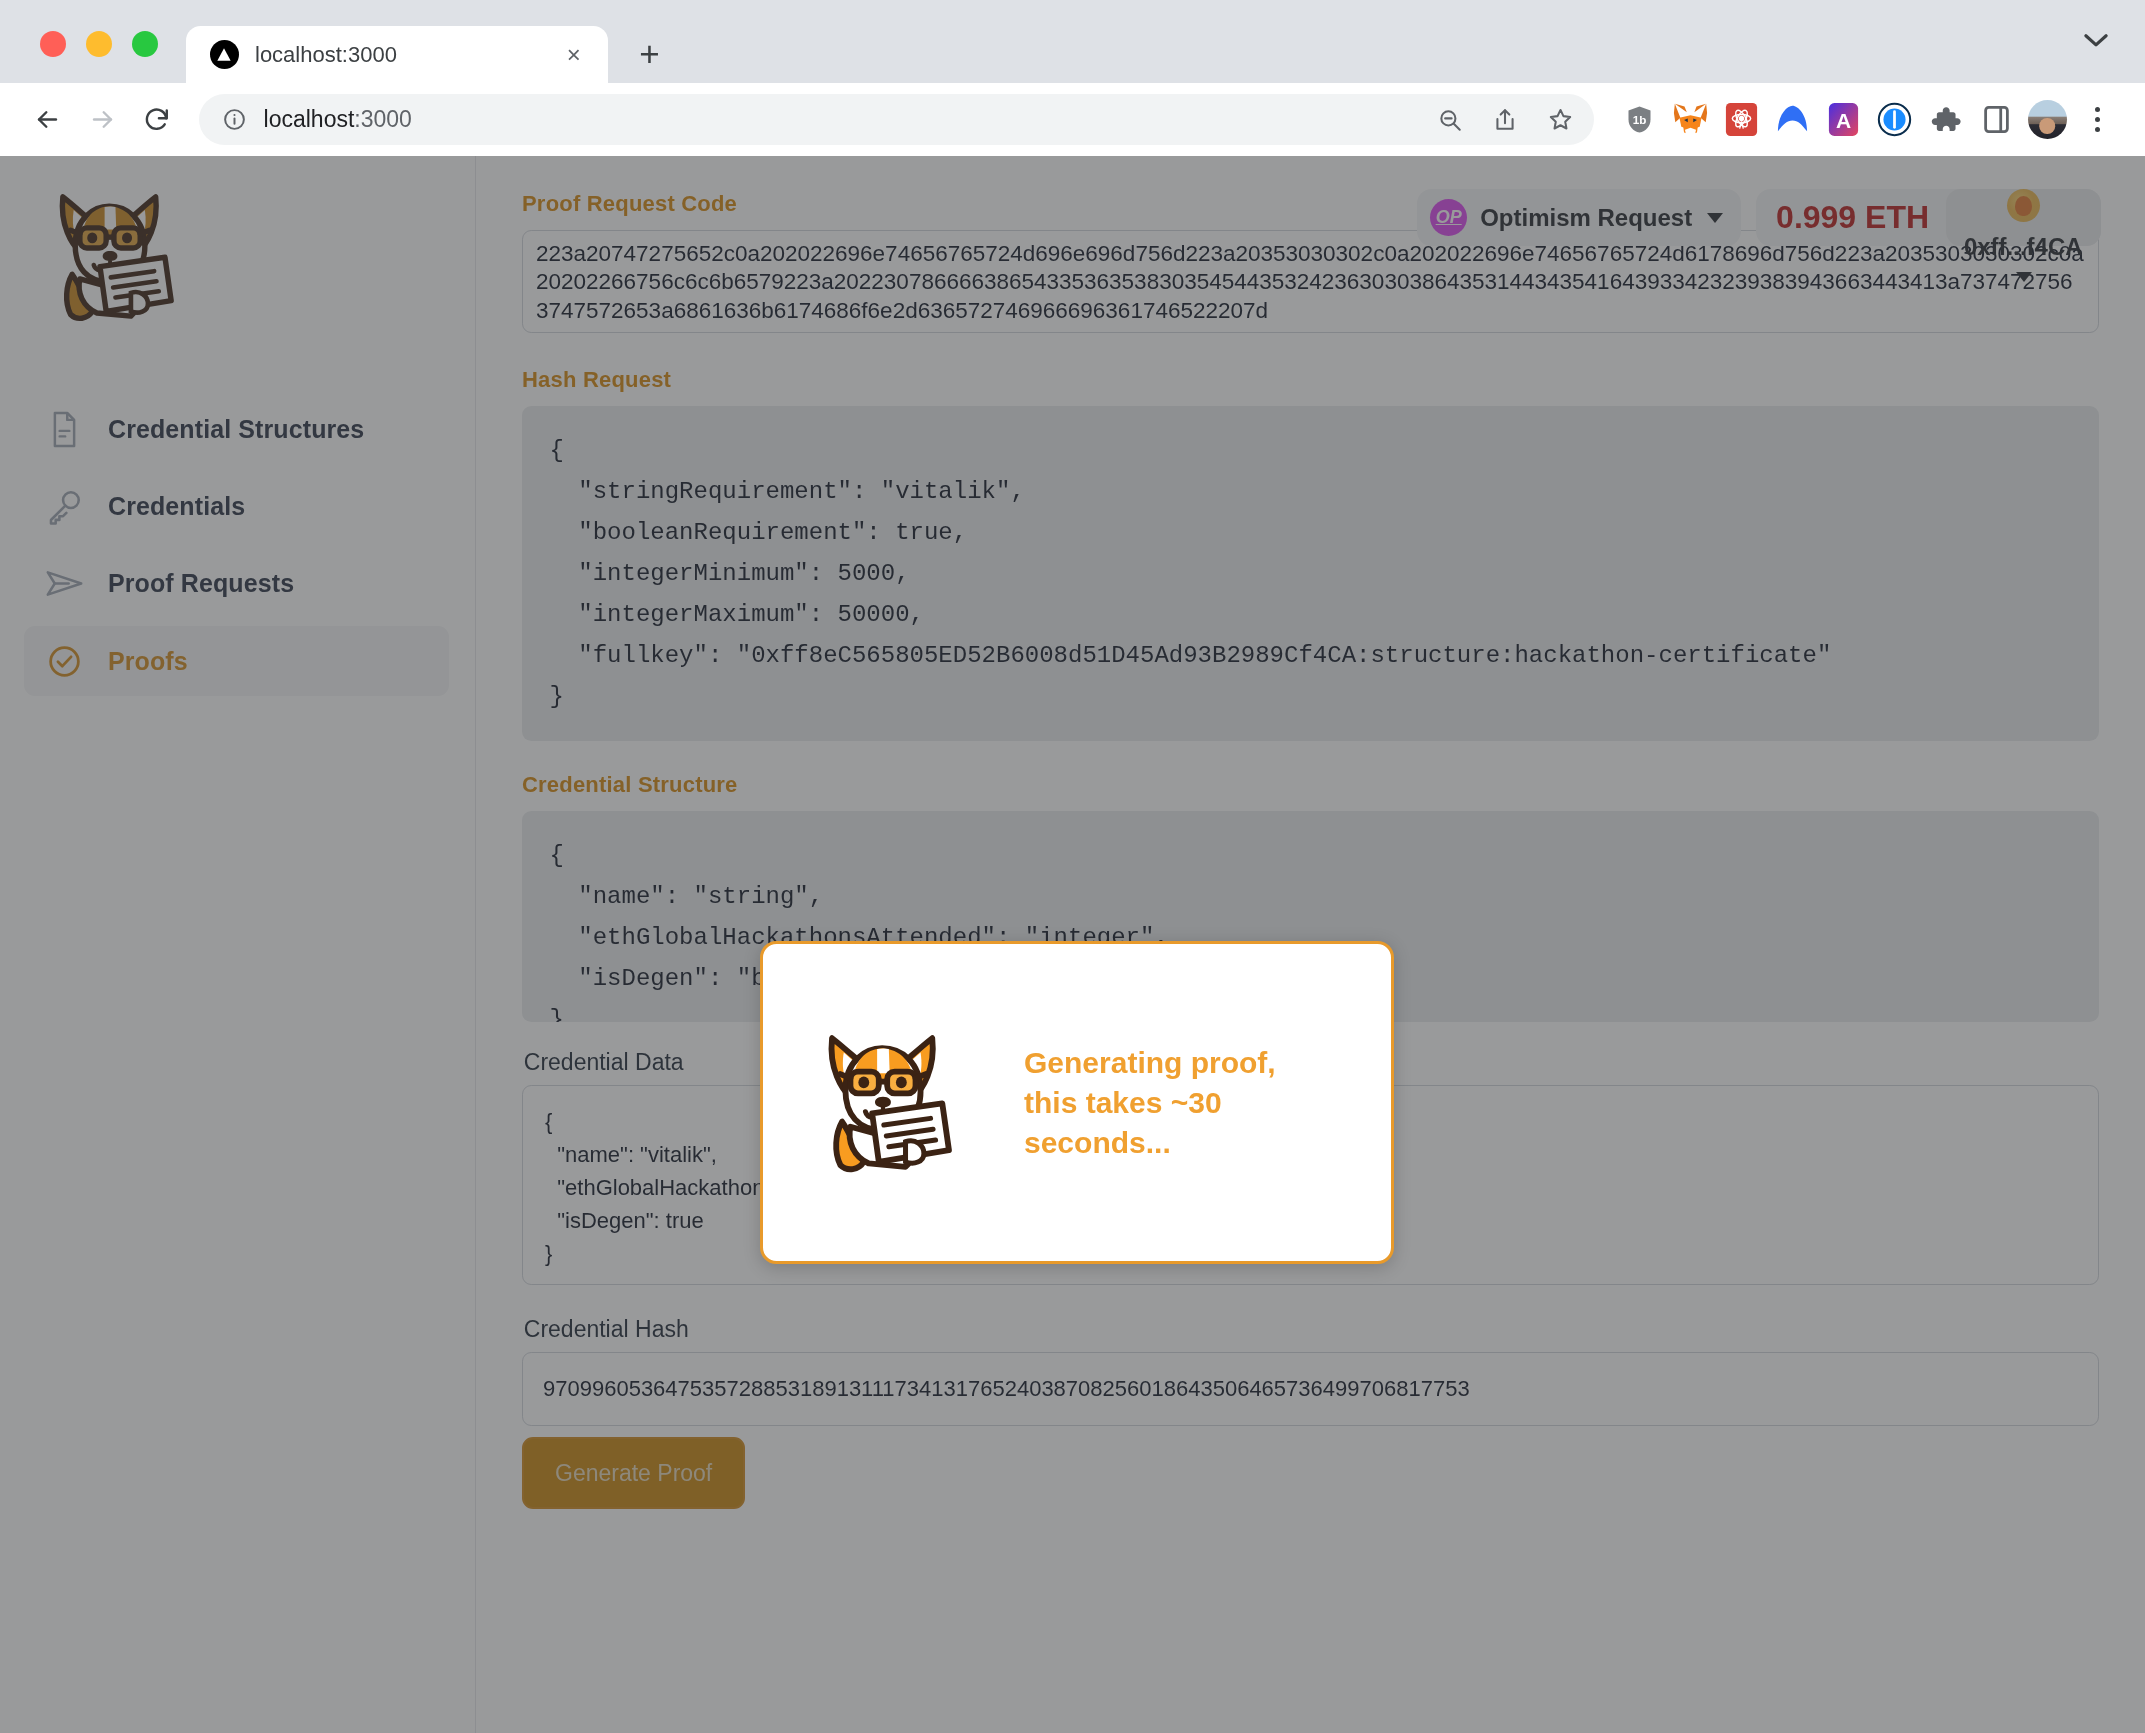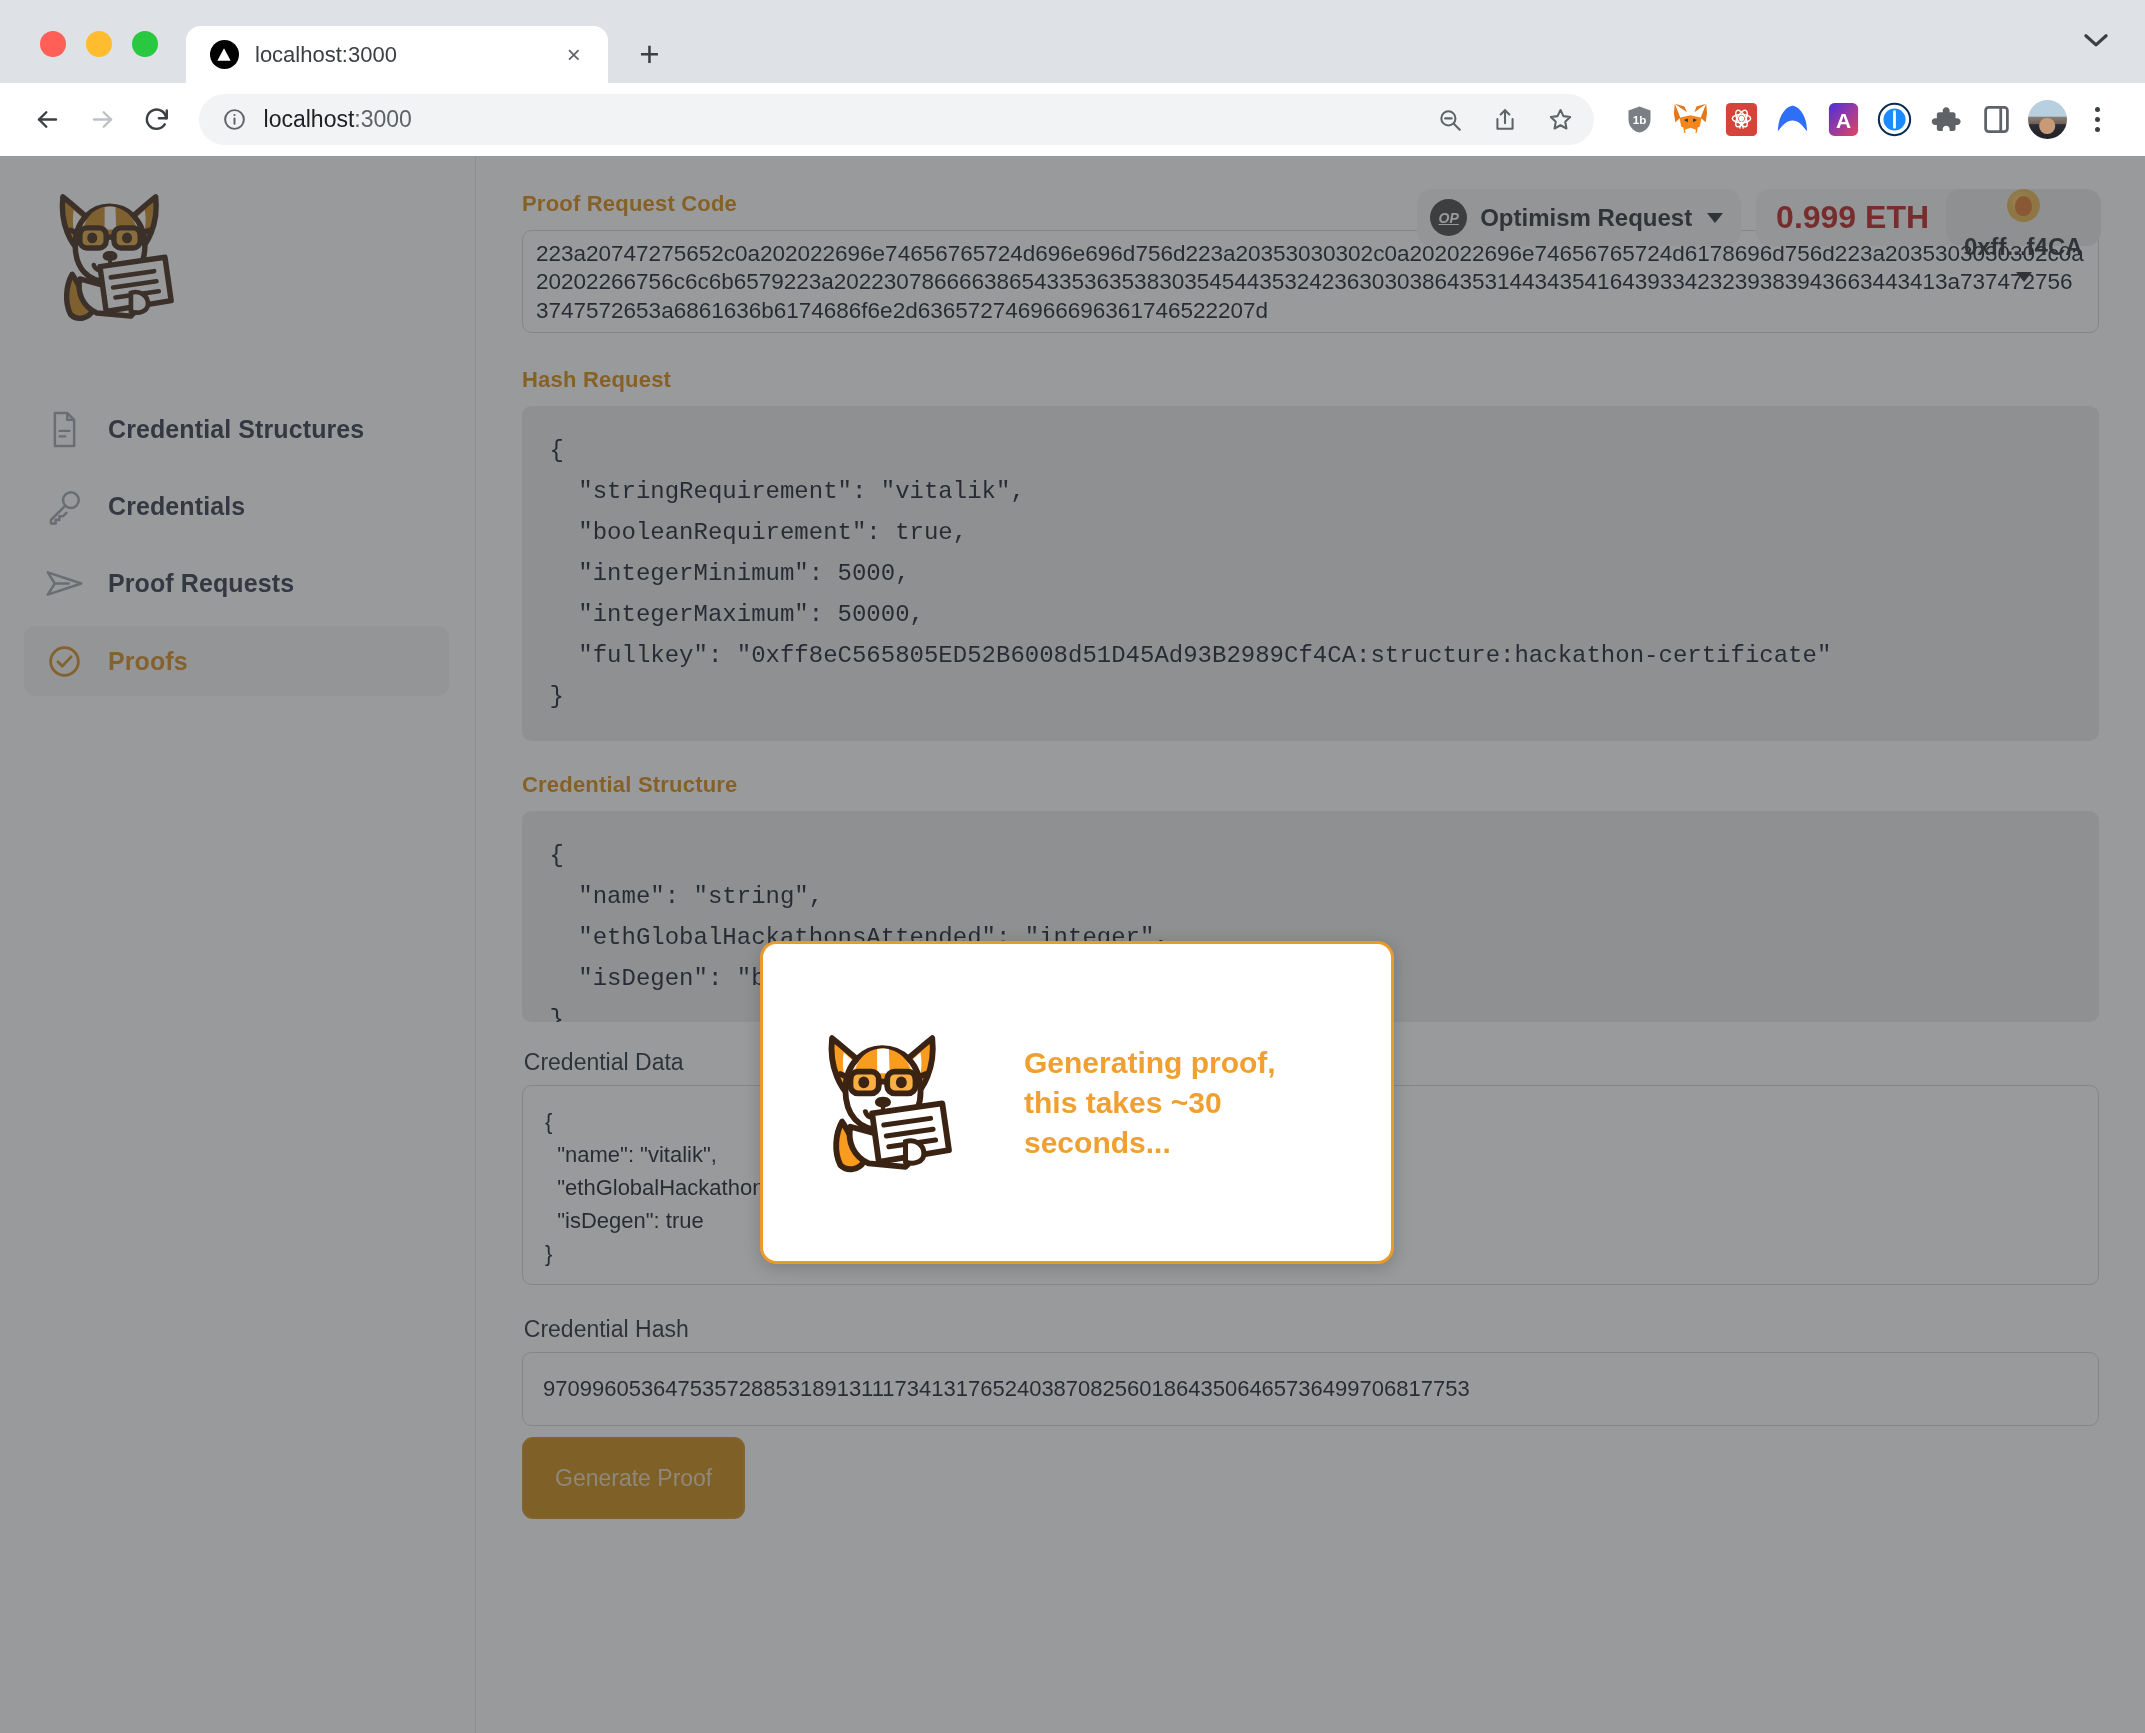--- a/index.html
+++ b/index.html
@@ -117,23 +117,23 @@
   .main { flex:1; padding: 27.5px 46px 0 46px; position:relative; min-width:0;}
 
   .wallet-bar {
     position:absolute; right: 44px; top: 33px; display:flex; align-items:center; gap: 14.7px; z-index:5;
   }
   .chain-pill {
     display:flex; align-items:center; gap: 13px; height: 57px;
     background:#f3f4f6; border-radius: 14.7px; padding: 0 18.4px 0 13px;
   }
   .op-badge {
-    width: 37px; height:37px; border-radius:50%; background:#404040;
+    width: 37px; height:37px; border-radius:50%; background:#d946ef;
     display:flex;align-items:center;justify-content:center;
-    color:#fff; font-size:14px; font-weight:700; font-style:italic; flex:none;text-decoration:underline;
+    color:#fff; font-size:18px; font-weight:700; font-style:italic; flex:none;text-decoration:underline;
   }
   .chain-name { font-size: 24px; font-weight:700; color:#25292e; }
   .caret { width:0;height:0;border-left:8.3px solid transparent;border-right:8.3px solid transparent;
            border-top:10px solid #25292e; margin-left:1.8px; }
   .account-pill {
     display:flex; align-items:center; gap: 7.3px; height:57px;
     background:#f3f4f6; border-radius:14.7px; padding-left: 20px;
   }
   .balance { font-size:32px; font-weight:700; color:#b91c1c; padding-right: 9.2px;}
   .addr-chip {
@@ -180,21 +180,21 @@
     border:0.9px solid #d1d5db; border-radius: 9.2px; background:#ffffff;
     color:#111827; font-family:"Liberation Sans", sans-serif;
     font-size: 22px; line-height: 33px; padding: 18.4px 22px; overflow:hidden;
   }
   input.hash-input {
     width:100%; height: 74px; border:0.9px solid #d1d5db; border-radius:9.2px;
     background:#ffffff; color:#111827;
     font-family:"Liberation Sans", sans-serif; font-size:22px; padding: 0 20px;
   }
   .gen-btn {
-    margin-top: 11px; height: 82px; padding: 0 31px;
+    margin-top: 11px; height: 72px; padding: 0 31px;
     background:#c8860d; color: #e7d9bd;
     border: 2.8px solid #d18b1e; border-radius: 11px;
     font-size: 23px; font-weight: 400; font-family:"Liberation Sans", sans-serif;
     cursor: not-allowed;
   }
 
   
   .modal {
     position:absolute; z-index: 60;
     left: 760px; top: 785px; width: 634px; height: 323px;

